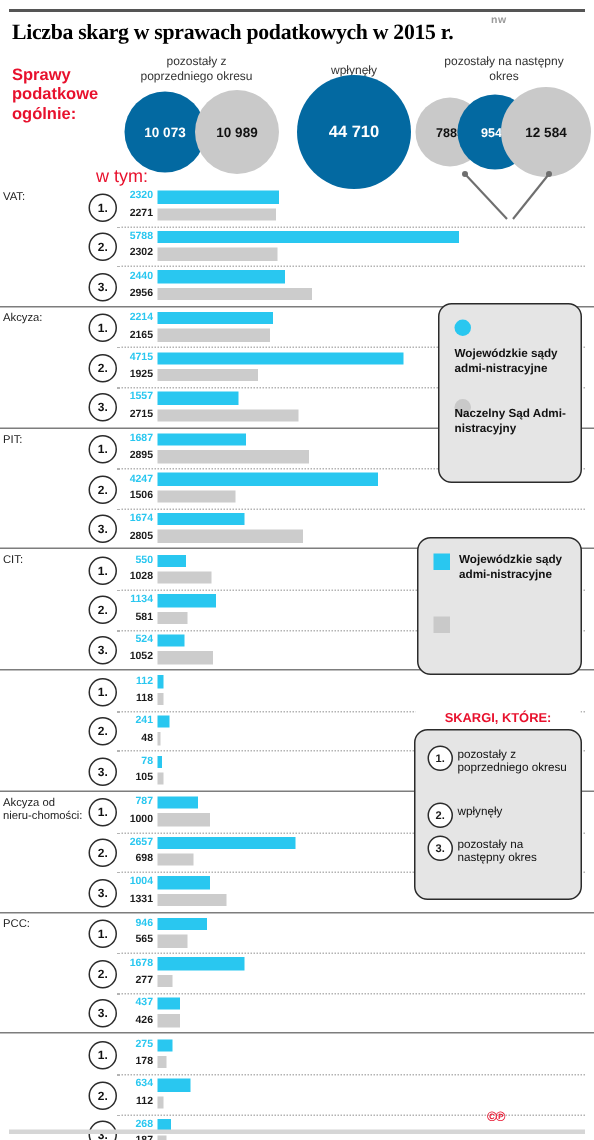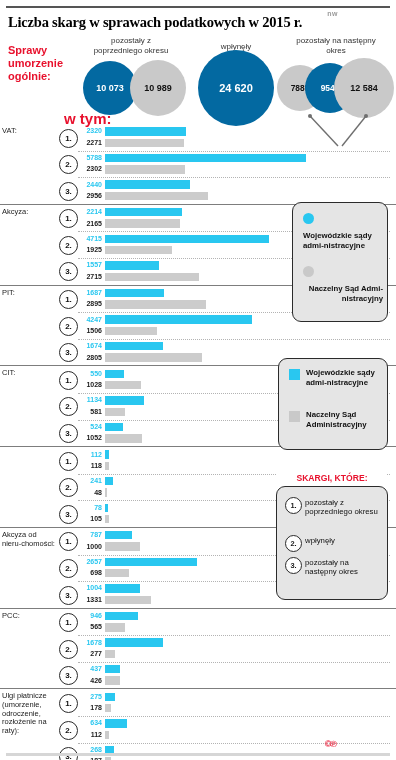--- a/index.html
+++ b/index.html
@@ -25,21 +25,21 @@
   .cap-c{left:288px;top:36px;width:96px;}
 
   .circle{position:absolute;border-radius:50%;display:flex;align-items:center;justify-content:center;
           font-weight:bold;text-align:center;}
   .c-blue{background:#0369a1;color:#ffffff;}
   .c-grey{background:#c9c9c9;color:#111111;}
 
   .connector{position:absolute;}
 
   
-  .wtym{position:absolute;left:64px;top:110px;font-size:15px;font-weight:bold;color:#e8112d;}
+  .wtym{position:absolute;left:64px;top:110px;font-size:12px;font-weight:normal;color:#e8112d;}
 
   
   .chart{position:absolute;left:0;top:124px;width:396px;}
   .grp{position:relative;border-top:1.6px solid #7d7d7d;}
   .grp:first-child{border-top:none;}
   .grp-label{position:absolute;left:2px;top:3px;width:54px;font-size:7.5px;line-height:8.6px;color:#222;}
 
   .rows{margin-left:58px;position:relative;}
   .row{position:relative;height:26.6px;}
   .row .dots{position:absolute;left:20px;right:6px;top:0;border-top:1px dotted #b3b3b3;}
@@ -80,35 +80,35 @@
   .foot-mark{position:absolute;right:10px;bottom:11px;font-size:9px;color:#e8112d;font-weight:bold;letter-spacing:-1px;}
 </style>
 </head>
 <body>
 
 <div class="page">
 
   <div class="top-rule"></div>
   <div class="logo">nw</div>
   <div class="title">Liczba skarg w sprawach podatkowych w 2015 r.</div>
-  <div class="subtitle">Sprawy umorzenie ogólnie:</div>
+  <div class="subtitle">Sprawy podatkowe ogólnie:</div>
 
   <div class="col-cap cap-a">pozostały z poprzedniego okresu</div>
   <div class="col-cap cap-b">wpłynęły</div>
   <div class="col-cap cap-c">pozostały na następny okres</div>
 
   <div id="circles-layer">
       <div class="circle c-blue" style="left: 83px; top: 61px; width: 54px; height: 54px; font-size: 9px;">
         <span>10 073</span>
       </div>
       <div class="circle c-grey" style="left: 130px; top: 60px; width: 56px; height: 56px; font-size: 9px;">
         <span>10 989</span>
       </div>
       <div class="circle c-blue" style="left: 198px; top: 50px; width: 76px; height: 76px; font-size: 11px;">
-        <span>24 620</span>
+        <span>44 710</span>
       </div>
       <div class="circle c-grey" style="left: 277px; top: 65px; width: 46px; height: 46px; font-size: 8.4px;">
         <span>7885</span>
       </div>
       <div class="circle c-blue" style="left: 305px; top: 63px; width: 50px; height: 50px; font-size: 8.4px;">
         <span>9545</span>
       </div>
       <div class="circle c-grey" style="left: 334px; top: 58px; width: 60px; height: 60px; font-size: 9px;">
         <span>12 584</span>
       </div>
@@ -446,21 +446,20 @@
               </div>
               <div class="barline">
                 <div class="val g">426</div>
                 <div class="bar g" style="width: 14.7937px;"></div>
               </div>
             </div>
           </div>
         </div>
       </div>
       <div class="grp">
-        <div class="grp-label">Ulgi płatnicze (umorzenie, odroczenie, rozłożenie na raty):</div>
         <div class="rows">
           <div class="row">
             <div class="dots"></div>
             <div class="badge">1.</div>
             <div class="bars">
               <div class="barline">
                 <div class="val b">275</div>
                 <div class="bar b" style="width: 9.54993px;"></div>
               </div>
               <div class="barline">
@@ -498,28 +497,27 @@
             </div>
           </div>
         </div>
       </div>
     </div>
 
   <div class="legend lg1">
     <span class="dot sw-blue" style="left:10px;top:10px;"></span>
     <span class="lg-item" style="left:10px;top:28px;width:80px;">Wojewódzkie sądy admi-nistracyjne</span>
     <span class="dot sw-grey" style="left:10px;top:63px;"></span>
-    <span class="lg-item" style="left:10px;top:81px;width:80px;text-align:right;">Naczelny Sąd Admi-nistracyjny</span>
+    <span class="lg-item" style="left:10px;top:68px;width:80px;">Naczelny Sąd Admi-nistracyjny</span>
   </div>
 
   <div class="legend lg2">
     <span class="sq sw-blue" style="left:10px;top:10px;"></span>
     <span class="lg-item" style="left:27px;top:9px;width:74px;">Wojewódzkie sądy admi-nistracyjne</span>
     <span class="sq sw-grey" style="left:10px;top:52px;"></span>
-    <span class="lg-item" style="left:27px;top:51px;width:78px;">Naczelny Sąd Administracyjny</span>
   </div>
 
   <div class="legend lg3">
     <div class="lg3-title">SKARGI, KTÓRE:</div>
     <div id="skargi-items">
         <div class="lg3-badge" style="left: 8px; top: 10px;">1.</div>
         <div class="lg3-row" style="left: 28px; top: 11px; width: 76px;">pozostały z poprzedniego okresu</div>
         <div class="lg3-badge" style="left: 8px; top: 48px;">2.</div>
         <div class="lg3-row" style="left: 28px; top: 49px; width: 76px;">wpłynęły</div>
         <div class="lg3-badge" style="left: 8px; top: 70px;">3.</div>

